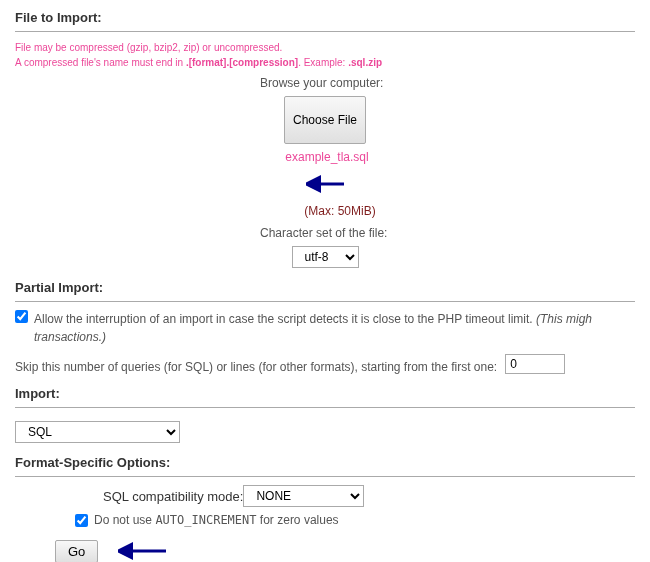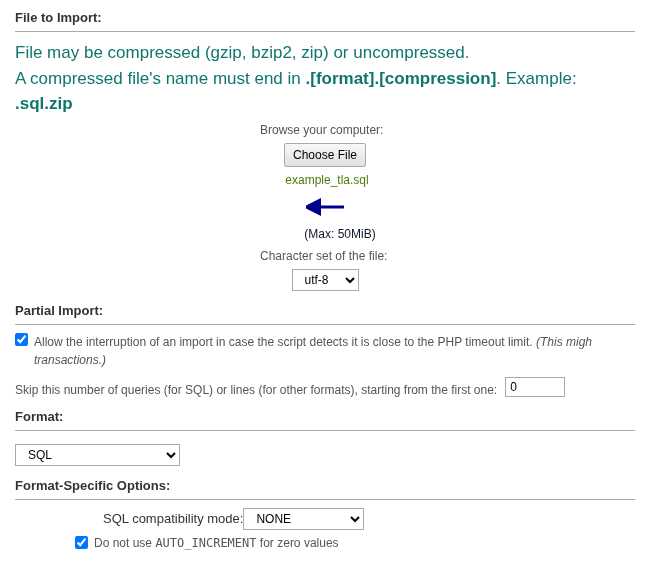--- a/index.html
+++ b/index.html
@@ -16,22 +16,22 @@
       font-weight: bold;
       font-size: 13px;
       margin-bottom: 4px;
     }
     .section-divider {
       border: none;
       border-top: 1px solid #aaa;
       margin-bottom: 8px;
     }
     .info-text {
-      font-size: 17px;
-      color: #0f766e;
+      font-size: 10px;
+      color: #ec4899;
       margin-bottom: 6px;
       line-height: 1.5;
     }
     .bold-format {
       font-weight: bold;
     }
     .form-row {
       display: flex;
       align-items: center;
       margin-bottom: 8px;
@@ -39,33 +39,33 @@
       flex-direction: column;
     }
     .form-label {
       min-width: 130px;
       color: #555;
       font-size: 12px;
     }
     .choose-file-btn {
       border: 1px solid #aaa;
       background: linear-gradient(to bottom, #f8f8f8, #e0e0e0);
-      padding: 4px 8px;
+      padding: 16px 8px;
       font-size: 12px;
       cursor: pointer;
       border-radius: 2px;
     }
     .file-example {
       font-size: 12px;
-      color: #4d7c0f;
+      color: #ec4899;
       margin-left: 4px;
     }
     .max-size {
       font-size: 12px;
-      color: #0f172a;
+      color: #7f1d1d;
       margin-left: 30px;
     }
     select {
       border: 1px solid #aaa;
       background: #fff;
       padding: 2px 8px;
       font-size: 12px;
       cursor: pointer;
     }
     .partial-section {
@@ -211,21 +211,21 @@
   </div>
 
   <div class="skip-row">
     <span>Skip this number of queries (for SQL) or lines (for other formats), starting from the first one:</span>
     <input type="text" class="skip-input" value="0" style="">
   </div>
 </div>
 
 <div class="format-section">
   <div class="section-header-row">
-    <span class="section-title">Format:</span>
+    <span class="section-title">Import:</span>
   </div>
   <hr class="section-divider">
   <div class="format-select-row">
     <select>
       <option>SQL</option>
       <option>CSV</option>
       <option>CSV using LOAD DATA</option>
       <option>ODS</option>
       <option>OpenDocument</option>
     </select>

